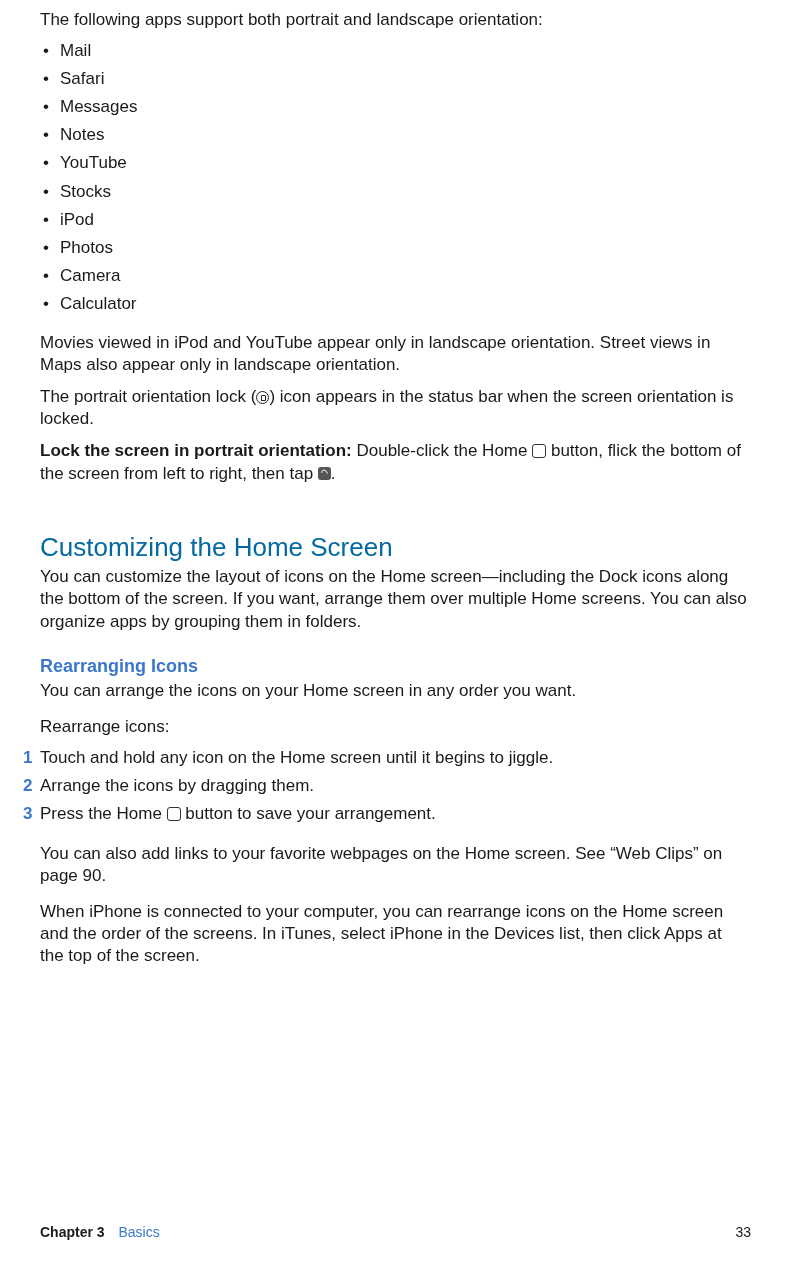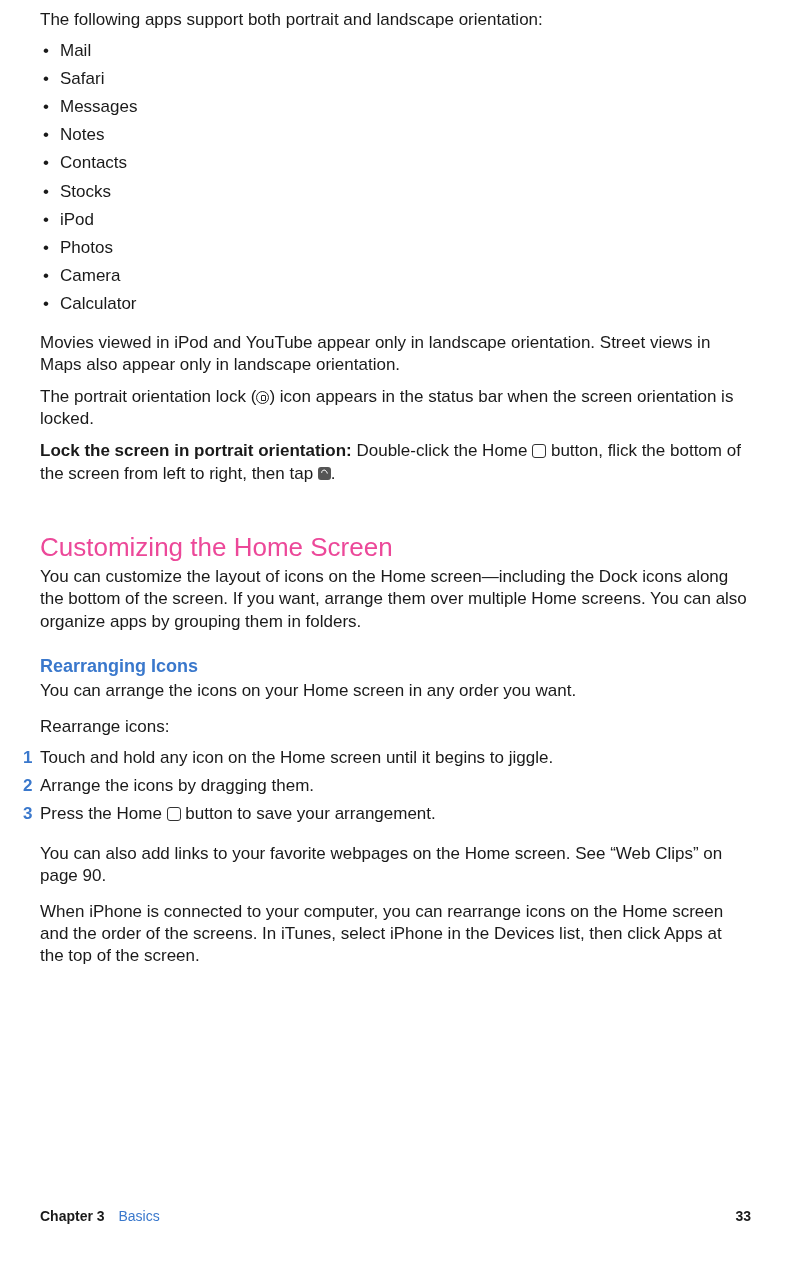--- a/index.html
+++ b/index.html
@@ -88,21 +88,21 @@
       content: "";
       position: absolute;
       width: 3px;
       height: 4px;
       border: 0.9px solid #222;
       border-radius: 1px 1px 0 0;
       top: 2.4px;
       left: 3.3px;
     }
     h2.section {
-      color: #ec4899;
+      color: #0369a1;
       font-weight: 400;
       font-size: 26px;
       margin: 46px 0 2px 0;
     }
     h3.subsection {
       color: #3a78cc;
       font-weight: 600;
       font-size: 18px;
       margin: 22px 0 2px 0;
     }
@@ -124,37 +124,37 @@
     }
     ol.steps li .num {
       color: #3a78cc;
       font-weight: 600;
       position: absolute;
       left: 0;
       top: 3px;
     }
     .footer {
       position: absolute;
-      bottom: 52px;
+      bottom: 36px;
       left: 40px;
       right: 34px;
       font-size: 14px;
       display: flex;
       justify-content: space-between;
     }
     .footer .left {
       font-weight: 600;
     }
     .footer .left .name {
       color: #3a78cc;
       font-weight: 400;
       margin-left: 10px;
     }
     .footer .right {
-      font-weight: 700;
+      font-weight: 400;
     }
     p {
       margin: 0;
     }
   </style>
 </head>
 <body>
 
 <div class="page">
 
@@ -172,21 +172,21 @@
     <li>
         <span class="bullet">•</span>
         <span>Messages</span>
       </li>
     <li>
         <span class="bullet">•</span>
         <span>Notes</span>
       </li>
     <li>
         <span class="bullet">•</span>
-        <span>Contacts</span>
+        <span>YouTube</span>
       </li>
     <li>
         <span class="bullet">•</span>
         <span>Stocks</span>
       </li>
     <li>
         <span class="bullet">•</span>
         <span>iPod</span>
       </li>
     <li>

